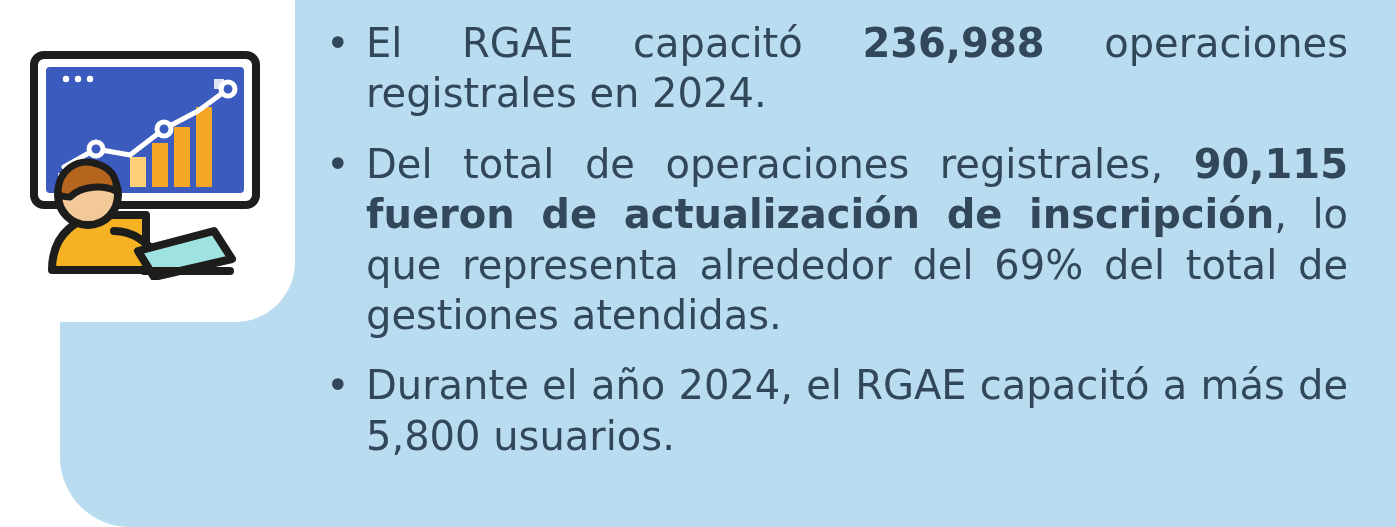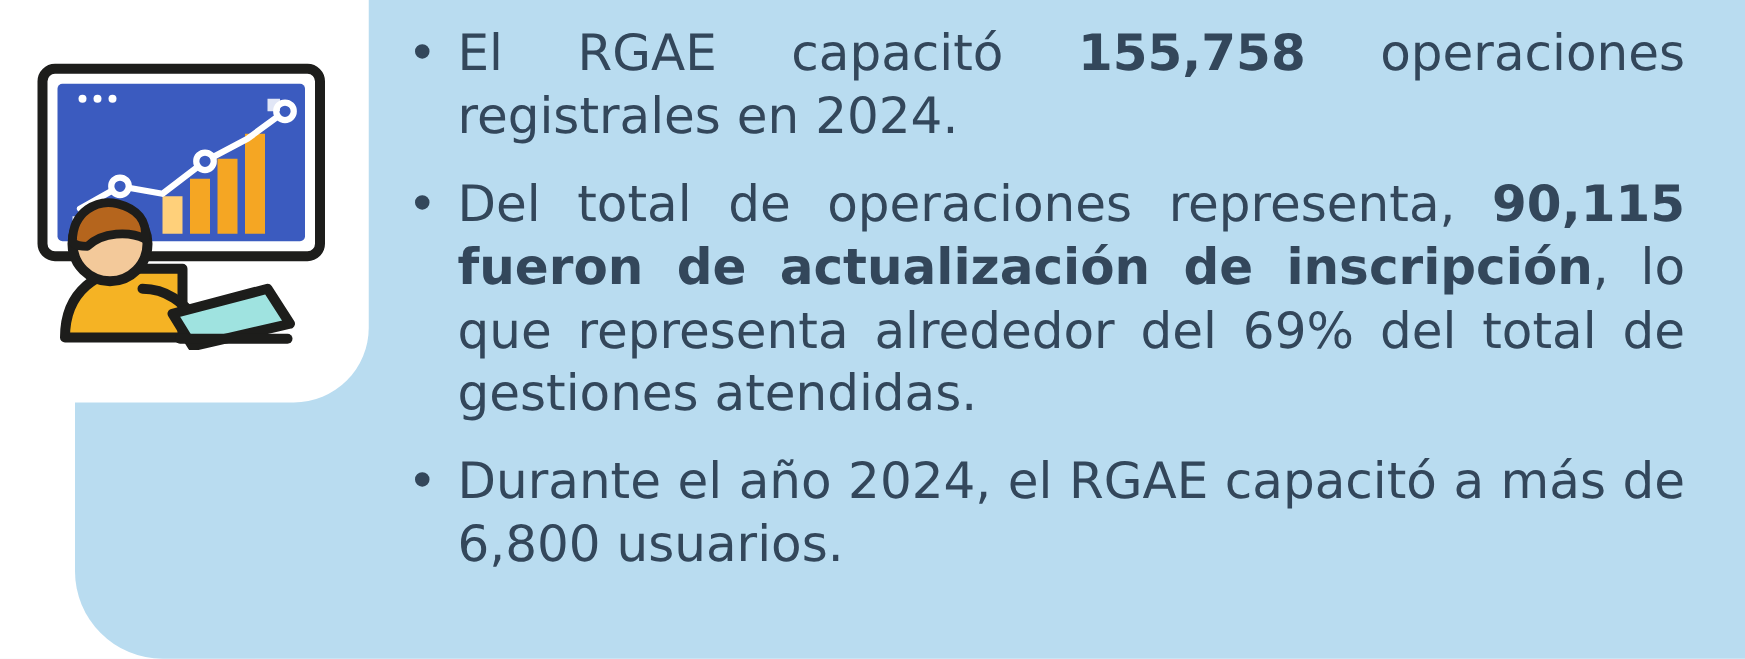--- a/index.html
+++ b/index.html
@@ -126,29 +126,29 @@
       <path d="M120 206 L196 186 L214 214 L136 232 Z" fill="#9fe3e0" stroke="#1d1d1b" stroke-width="8" stroke-linejoin="round"></path>
       <path d="M126 226 L212 226" stroke="#1d1d1b" stroke-width="8" stroke-linecap="round"></path>
     </svg>
   </div>
 
   <div class="content">
     <ul class="bullets">
 
       <li>
         <span class="dot">•</span>
-        <span><span>El RGAE capacitó </span><span class="b">155,758</span><span> operaciones registrales en 2024.</span></span>
+        <span><span>El RGAE capacitó </span><span class="b">236,988</span><span> operaciones registrales en 2024.</span></span>
       </li>
 
       <li>
         <span class="dot">•</span>
-        <span><span>Del total de operaciones representa, </span><span class="b">90,115 fueron de actualización de inscripción</span><span>, lo que representa alrededor del 69% del total de gestiones atendidas.</span></span>
+        <span><span>Del total de operaciones registrales, </span><span class="b">90,115 fueron de actualización de inscripción</span><span>, lo que representa alrededor del 69% del total de gestiones atendidas.</span></span>
       </li>
 
       <li>
         <span class="dot">•</span>
-        <span>Durante el año 2024, el RGAE capacitó a más de 6,800 usuarios.</span>
+        <span>Durante el año 2024, el RGAE capacitó a más de 5,800 usuarios.</span>
       </li>
 
     </ul>
   </div>
 
 </div>
 
 </body></html>

